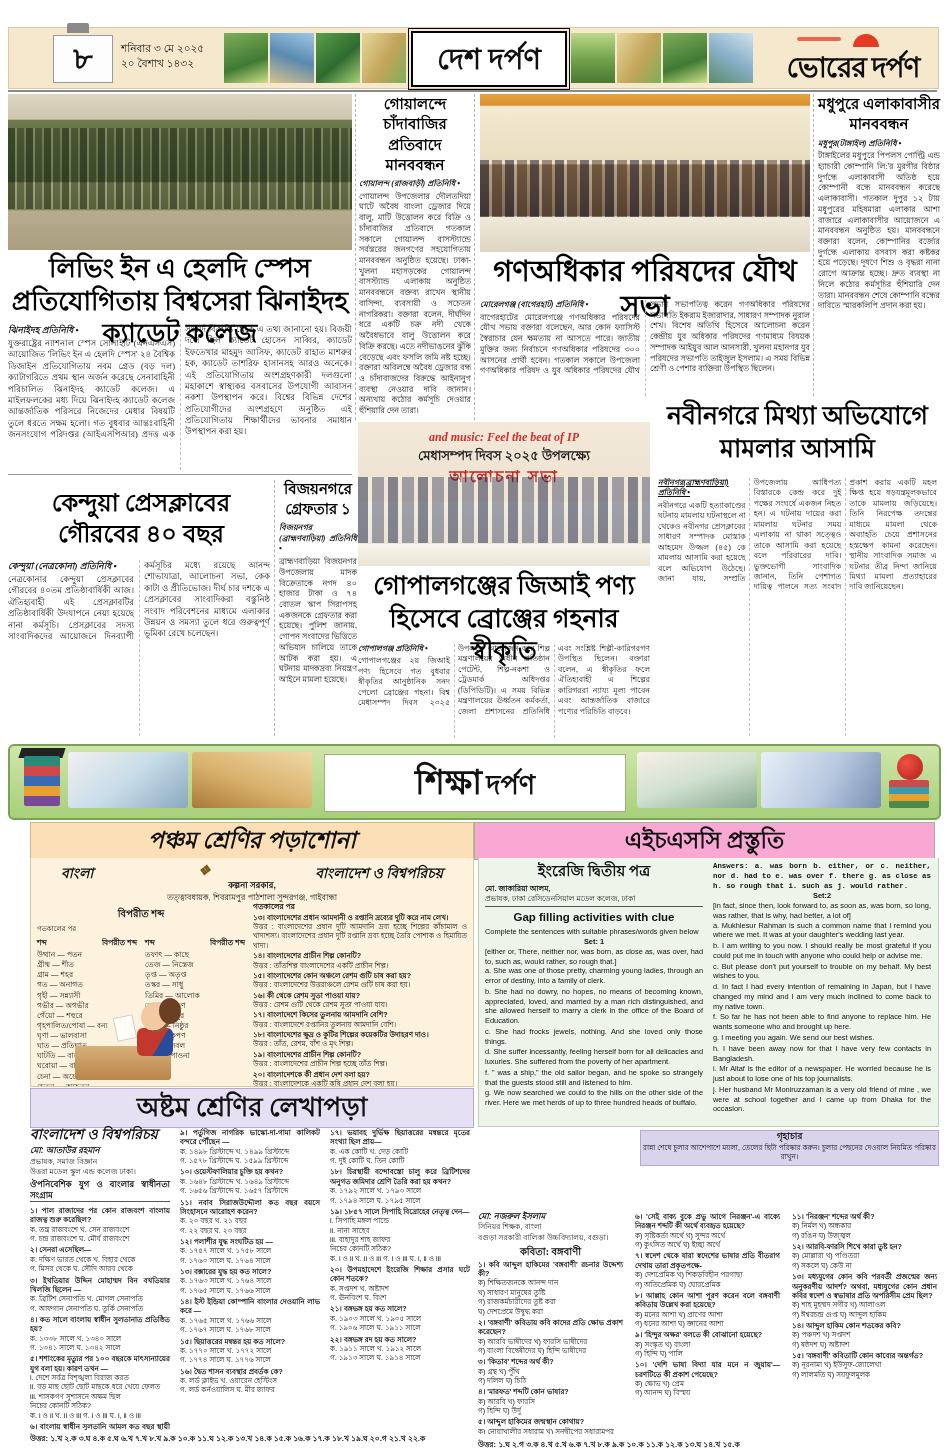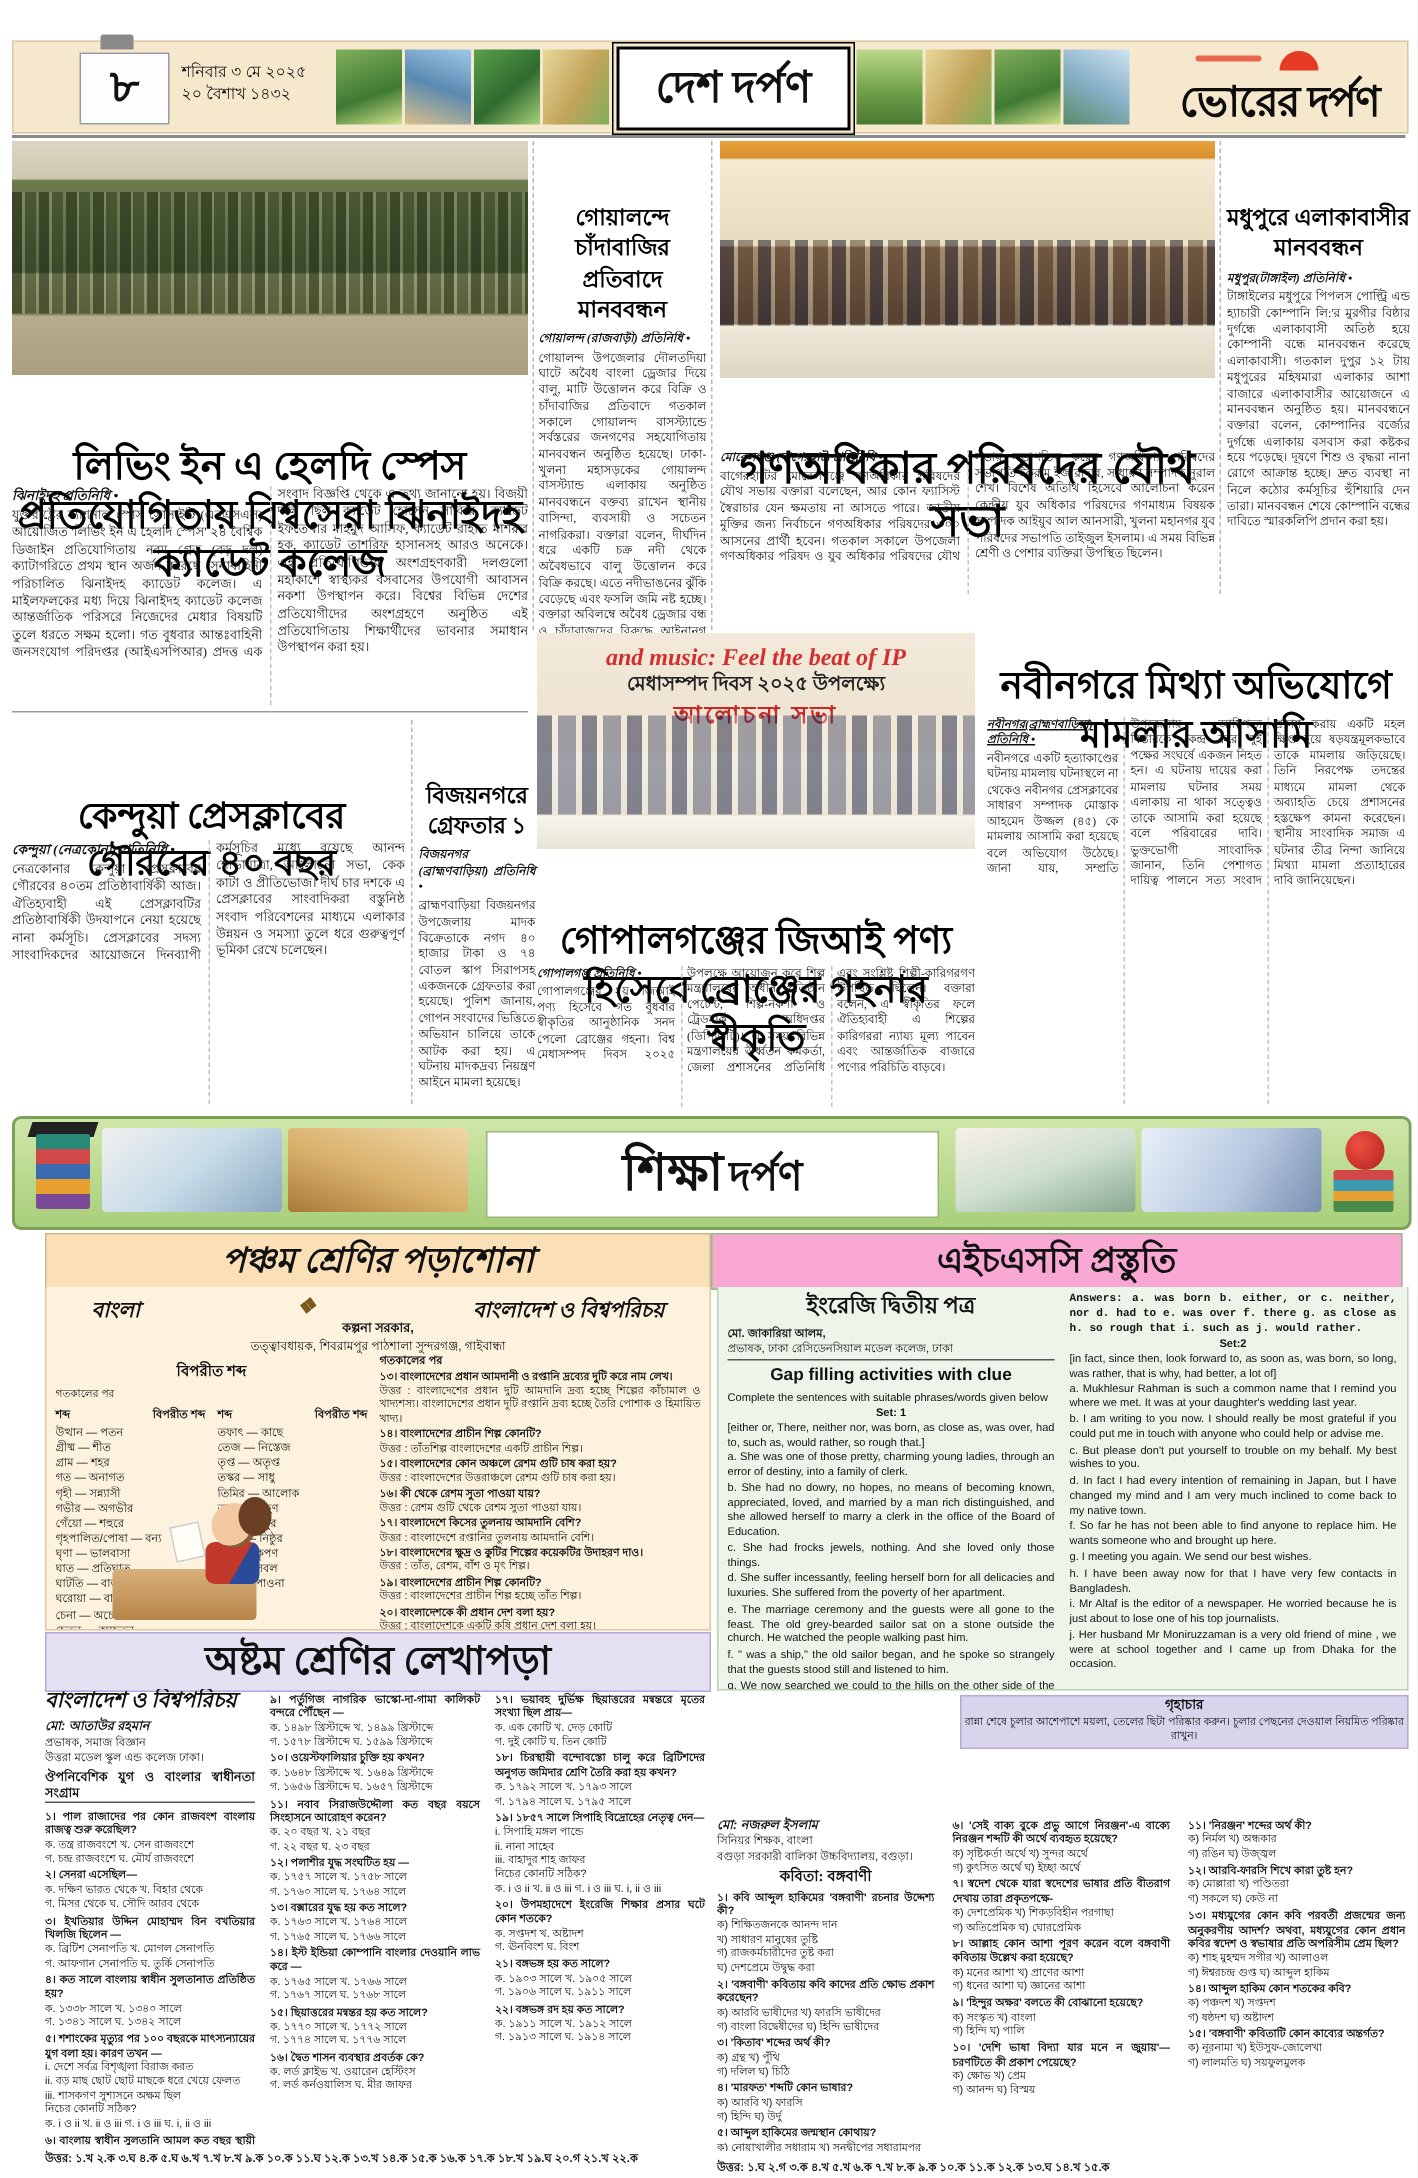--- a/index.html
+++ b/index.html
@@ -21,40 +21,40 @@
   .t5{background:linear-gradient(180deg,#bcd98a,#6fa04a 55%,#4a7a33);}
   .t6{background:linear-gradient(210deg,#cfe3f0,#88b0c8 50%,#5a8a6a);}
   .deshdorpon{top:3px;left:402px;width:152px;height:52px;background:#fff;border:2px solid #000;outline:1px solid #000;outline-offset:2px;
               font-size:29px;font-weight:bold;text-align:center;line-height:52px;}
   .logo{top:6px;left:758px;width:172px;height:50px;text-align:center;}
   .logo-sun{position:absolute;top:0px;left:86px;width:26px;height:13px;background:#e53b24;border-radius:13px 13px 0 0;}
   .logo-tagline-mark{position:absolute;top:3px;left:30px;width:44px;height:4px;background:#e53b24;opacity:.75;border-radius:2px;}
   .logo-text{position:absolute;top:12px;left:0;width:100%;font-size:28px;font-weight:900;letter-spacing:-1px;color:#0d0d0d;}
   .head-rule{top:90px;left:8px;width:929px;height:0;border-top:2px solid #8a8a8a;}
   
-  .art-title{font-weight:bold;text-align:center;color:#000;margin-top:42px;}
+  .art-title{font-weight:bold;text-align:center;color:#000;}
   .byline{font-weight:bold;font-style:italic;font-size:9px;display:block;margin-bottom:2px;}
   .body-text{font-size:8.5px;line-height:1.34;text-align:justify;}
   .cols2{column-count:2;column-gap:10px;column-rule:1px dashed #c2c2c2;}
   .cols3{column-count:3;column-gap:8px;column-rule:1px dashed #c2c2c2;}
   .vrule-l{border-left:1px dashed #b5b5b5;}
   .vrule-r{border-right:1px dashed #b5b5b5;}
   .hrule{border-top:1px solid #9a9a9a;}
   
   .photo{overflow:hidden;}
   .photo-cadet{background:linear-gradient(180deg,#ddd6c4 0%,#cfc6ae 16%,#6d7a4e 17%,#50603a 56%,#8e9468 57%,#7d8355 74%,#b7ad8e 75%,#a99f80 100%);}
   .ph-people{position:absolute;left:0;right:0;top:22%;height:52%;
              background:repeating-linear-gradient(90deg,rgba(18,28,10,.5) 0 7px,rgba(255,255,255,.14) 7px 9px,rgba(18,28,10,.35) 9px 16px,rgba(255,255,255,.05) 16px 18px);}
   .photo-meeting{background:linear-gradient(180deg,#e8a33c 0%,#d98f2f 7%,#f3ead1 8%,#e8dcc0 44%,#9a7f5c 45%,#6b5742 77%,#efe9da 78%,#ded6c2 100%);}
   .ph-people2{position:absolute;left:0;right:0;top:42%;height:36%;
               background:repeating-linear-gradient(90deg,rgba(30,25,40,.55) 0 9px,rgba(245,240,230,.3) 9px 12px,rgba(60,40,30,.45) 12px 22px,rgba(245,240,230,.12) 22px 25px);}
   .photo-award{background:linear-gradient(180deg,#f2e9da 0%,#eee2cf 55%,#efe9dd 56%,#e7dfd0 84%,#f7f4ec 85%,#e9e4d6 100%);}
   .ph-people3{position:absolute;left:0;right:0;top:38%;height:46%;
               background:repeating-linear-gradient(90deg,rgba(25,35,70,.5) 0 10px,rgba(250,248,240,.35) 10px 14px,rgba(40,50,90,.4) 14px 26px,rgba(250,248,240,.15) 26px 30px);}
-  .award-l1{position:absolute;top:8px;left:0;width:100%;text-align:center;color:#d32f2f;font-weight:bold;font-style:italic;font-size:16px;}
+  .award-l1{position:absolute;top:8px;left:0;width:100%;text-align:center;color:#d32f2f;font-weight:bold;font-style:italic;font-size:12px;}
   .award-l2{position:absolute;top:24px;left:0;width:100%;text-align:center;color:#222;font-weight:bold;font-size:13px;}
   .award-l3{position:absolute;top:42px;left:0;width:100%;text-align:center;color:#c62828;font-weight:900;font-size:16px;letter-spacing:2px;}
   
   .edu-banner{top:744px;left:8px;width:929px;height:72px;background:linear-gradient(180deg,#cfe6a8,#a8cf7a);border:2px solid #7aa05a;border-radius:6px;}
   .edu-thumb{position:absolute;top:6px;width:120px;height:56px;border-radius:3px;}
   .e1{left:58px;background:linear-gradient(140deg,#f0f0f0,#c8dce8 50%,#8aa8c0);}
   .e2{left:182px;background:linear-gradient(200deg,#f0d8a8,#d8b06a 55%,#a87a3a);}
   .e3{right:182px;background:linear-gradient(160deg,#f8f0e8,#d0e0d0 50%,#88a890);}
   .e4{right:58px;background:linear-gradient(120deg,#e8f0f8,#b8c8e0 55%,#7890b0);}
   .edu-books{position:absolute;top:10px;left:14px;width:36px;height:50px;
@@ -358,21 +358,20 @@
       <div class="hsc-heading">Gap filling activities with clue</div>
       <div>Complete the sentences with suitable phrases/words given below</div>
       <div class="hsc-center">Set: 1</div>
       <div>[either or, There, neither nor, was born, as close as, was over, had to, such as, would rather, so rough that.]</div>
       <div>
 
       <div class="sent">a. She was one of those pretty, charming young ladies, through an error of destiny, into a family of clerk.</div>
           <div class="sent">b. She had no dowry, no hopes, no means of becoming known, appreciated, loved, and married by a man rich distinguished, and she allowed herself to marry a clerk in the office of the Board of Education.</div>
           <div class="sent">c. She had frocks jewels, nothing. And she loved only those things.</div>
           <div class="sent">d. She suffer incessantly, feeling herself born for all delicacies and luxuries. She suffered from the poverty of her apartment.</div>
-          <div class="sent">e. The marriage ceremony and the guests were all gone to the feast. The old grey-bearded sailor sat on a stone outside the church. He watched the people walking past him.</div>
           <div class="sent">f. " was a ship," the old sailor began, and he spoke so strangely that the guests stood still and listened to him.</div>
           <div class="sent">g. We now searched we could to the hills on the other side of the river. Here we met herds of up to three hundred heads of buffalo.</div>
         </div>
     </div>
     <div class="hsc-col" style="left:234px;">
       <div style="font-weight:bold;font-family:Liberation Mono, monospace;">Answers: a. was born b. either, or c. neither, nor d. had to e. was over f. there g. as close as h. so rough that i. such as j. would rather.</div>
       <div class="hsc-center">Set:2</div>
       <div>[in fact, since then, look forward to, as soon as, was born, so long, was rather, that is why, had better, a lot of]</div>
       <div>
 

